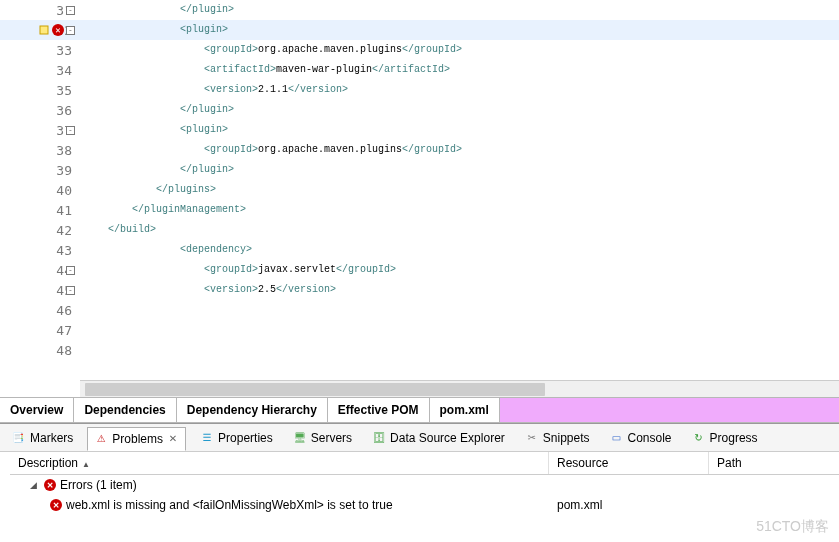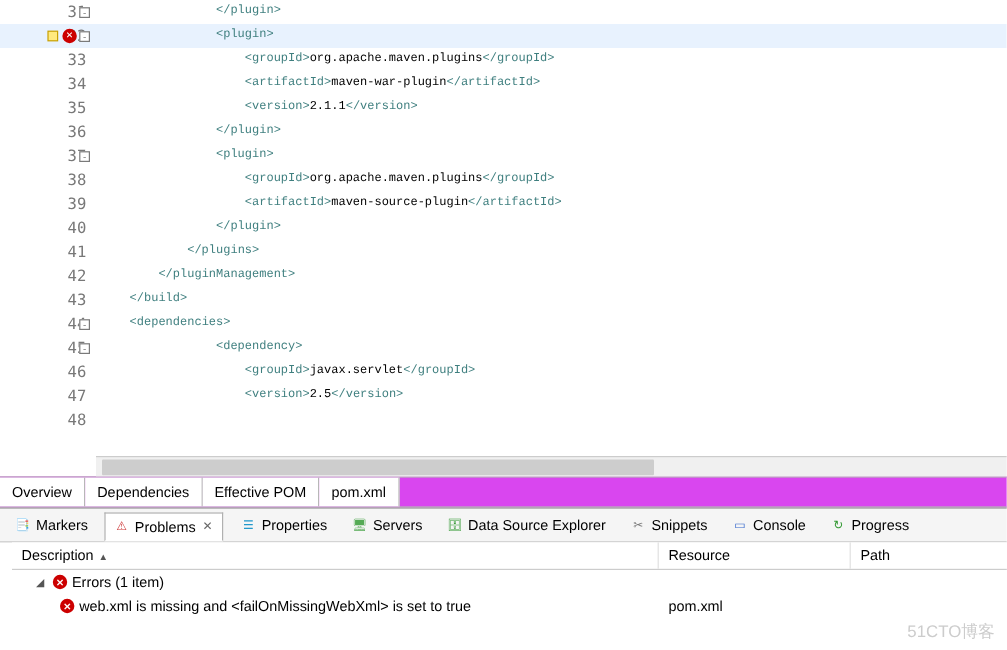--- a/index.html
+++ b/index.html
@@ -11,21 +11,21 @@
 .gutter-error { position: absolute; left: 52px; width: 12px; height: 12px; border-radius: 50%; background: #c00; display: flex; align-items: center; justify-content: center; color: #fff; font-size: 9px; font-weight: bold; }
 .gutter-fold { position: absolute; left: 66px; width: 9px; height: 9px; border: 1px solid #7a7a7a; background: #fff; font-size: 8px; line-height: 7px; text-align: center; color: #7a7a7a; }
 .gutter-quickfix { position: absolute; left: 38px; width: 12px; height: 12px; }
 .code-area { flex: 1; background: #fff; overflow: hidden; }
 .code-line { height: 20px; font-family: Consolas, "Courier New", monospace; font-size: 10px; line-height: 20px; white-space: pre; padding-left: 4px; }
 .code-line.highlighted { background: #e8f2fe; }
 .tag { color: #3f7f7f; }
 .text { color: #000; }
 .hscroll { height: 17px; border-top: 1px solid #ccc; background: #f0f0f0; margin-left: 80px; position: relative; }
 .hscroll-thumb { position: absolute; left: 5px; top: 2px; height: 13px; width: 460px; background: #cdcdcd; border-radius: 1px; }
-.editor-tabs { height: 26px; border-top: 1px solid #b7b7b7; border-bottom: 1px solid #b7b7b7; display: flex; align-items: stretch; background: #d946ef; }
+.editor-tabs { height: 26px; border-top: 1px solid #b7b7b7; border-bottom: 1px solid #b7b7b7; display: flex; align-items: stretch; background: #f0abfc; font-weight: bold; }
 .editor-tab { padding: 5px 10px; border-right: 1px solid #b7b7b7; font-size: 12px; background: #fff; cursor: pointer; }
 .bottom-panel { border-top: 1px solid #999; }
 .bottom-tabs { height: 28px; display: flex; align-items: center; gap: 8px; padding: 0 6px; background: #f5f5f5; border-bottom: 1px solid #ccc; }
 .bottom-tab { display: flex; align-items: center; gap: 4px; padding: 4px 6px; font-size: 12px; cursor: pointer; }
 .bottom-tab.active { background: #fff; border: 1px solid #b0b0b0; border-bottom: 1px solid #fff; position: relative; top: 1px; }
 .tab-close { width: 12px; height: 12px; display: inline-flex; align-items: center; justify-content: center; font-size: 10px; color: #666; }
 .summary-line { padding: 4px 6px; font-size: 12px; border-bottom: 1px solid #ccc; }
 .problems-table { width: 100%; margin-left: 10px; }
 .table-header { display: flex; background: #fff; border-bottom: 1px solid #ccc; }
 .th { padding: 4px 8px; font-size: 12px; border-right: 1px solid #e0e0e0; position: relative; }
@@ -71,38 +71,37 @@
     </div>
   <div class="code-area" id="code">
       <div class="code-line">                <span class="tag">&lt;/plugin&gt;</span></div>
       <div class="code-line highlighted">                <span class="tag">&lt;plugin&gt;</span></div>
       <div class="code-line">                    <span class="tag">&lt;groupId&gt;</span><span class="text">org.apache.maven.plugins</span><span class="tag">&lt;/groupId&gt;</span></div>
       <div class="code-line">                    <span class="tag">&lt;artifactId&gt;</span><span class="text">maven-war-plugin</span><span class="tag">&lt;/artifactId&gt;</span></div>
       <div class="code-line">                    <span class="tag">&lt;version&gt;</span><span class="text">2.1.1</span><span class="tag">&lt;/version&gt;</span></div>
       <div class="code-line">                <span class="tag">&lt;/plugin&gt;</span></div>
       <div class="code-line">                <span class="tag">&lt;plugin&gt;</span></div>
       <div class="code-line">                    <span class="tag">&lt;groupId&gt;</span><span class="text">org.apache.maven.plugins</span><span class="tag">&lt;/groupId&gt;</span></div>
-      <div class="code-line">                    <span class="tag">&lt;artifactId&gt;</span><span class="text">maven-source-plugin</span><span class="tag">&lt;/artifactId&gt;</span></div>
       <div class="code-line">                <span class="tag">&lt;/plugin&gt;</span></div>
       <div class="code-line">            <span class="tag">&lt;/plugins&gt;</span></div>
       <div class="code-line">        <span class="tag">&lt;/pluginManagement&gt;</span></div>
       <div class="code-line">    <span class="tag">&lt;/build&gt;</span></div>
-      <div class="code-line">    <span class="tag">&lt;dependencies&gt;</span></div>
       <div class="code-line">                <span class="tag">&lt;dependency&gt;</span></div>
       <div class="code-line">                    <span class="tag">&lt;groupId&gt;</span><span class="text">javax.servlet</span><span class="tag">&lt;/groupId&gt;</span></div>
       <div class="code-line">                    <span class="tag">&lt;version&gt;</span><span class="text">2.5</span><span class="tag">&lt;/version&gt;</span></div>
     </div>
 </div>
 <div class="hscroll">
     <div class="hscroll-thumb"></div>
   </div>
 
 <div class="editor-tabs" id="editor-tabs">
     <div class="editor-tab">Overview</div>
     <div class="editor-tab">Dependencies</div>
+    <div class="editor-tab">Dependency Hierarchy</div>
     <div class="editor-tab">Effective POM</div>
     <div class="editor-tab">pom.xml</div>
   </div>
 
 <div class="bottom-panel">
   <div class="bottom-tabs">
     <div class="bottom-tab">
       <span class="icon-sq" style="color:#d96;">📑</span>
       <span>Markers</span>
     </div>

